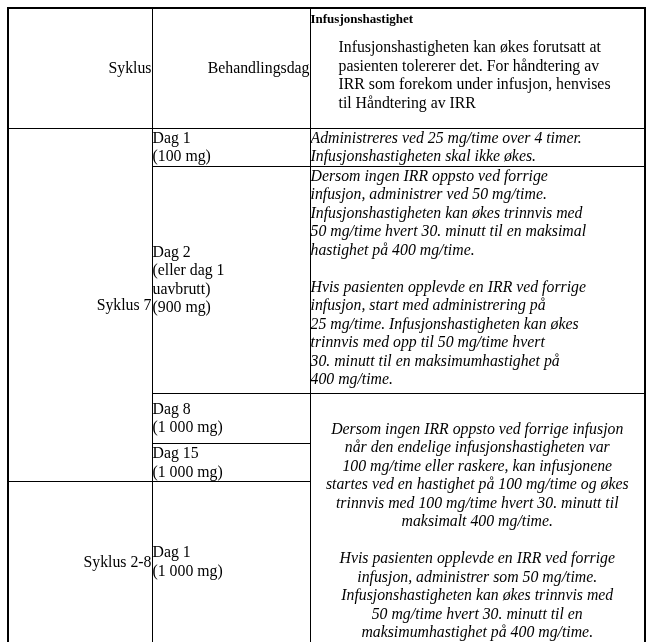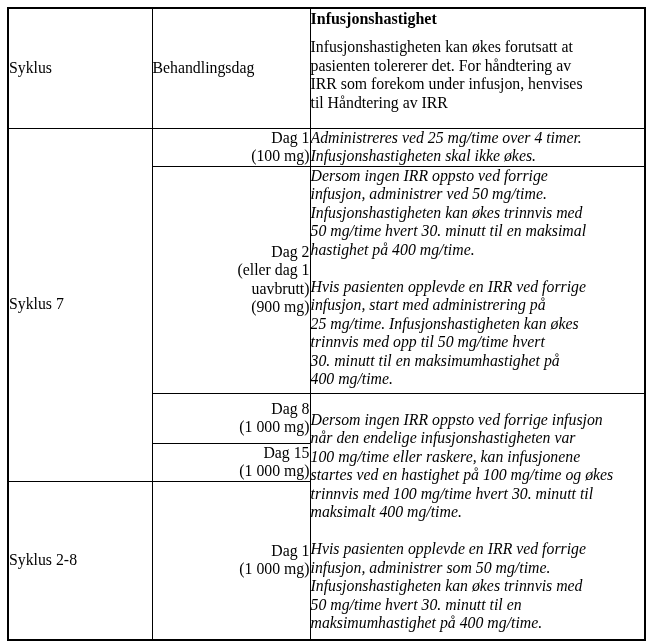--- a/index.html
+++ b/index.html
@@ -40,49 +40,49 @@
   }
   tr.r1 { height: 120px; }
   tr.r2 { height: 37px; }
   tr.r3 { height: 227px; }
   tr.r4 { height: 50px; }
   tr.r5 { height: 37px; }
   tr.r6 { height: 159px; }
   .hdr, .cycle {
     font-weight: bold;
     font-size: 16px;
-    text-align: left;
+    text-align: right;
     vertical-align: middle;
   }
   .rate-header {
     text-align: left;
     vertical-align: top;
     padding: 8px 4px 0 9px;
   }
   .rate-title {
     font-weight: bold;
-    font-size: 16px;
+    font-size: 13px;
     line-height: 19px;
     margin-bottom: 10px;
   }
-  .pre { white-space: pre-line; }
+  .pre { white-space: pre-line; margin-left: 28px; }
   .day {
-    text-align: right;
+    text-align: left;
     vertical-align: middle;
     white-space: pre-line;
     margin-top: 42px;
   }
   .rate {
     text-align: left;
     white-space: pre-line;
     padding: 1px 2px 0 9px;
     font-style: italic;
   }
   .rate.top { vertical-align: top; }
-  .rate.low { vertical-align: top; padding-top: 17px; }
+  .rate.low { vertical-align: top; padding-top: 26px; text-align: center; }
 </style>
 </head>
 <body>
 
 <div class="page">
   <table class="tbl">
     <colgroup>
       <col class="c1">
       <col class="c2">
       <col class="c3">

